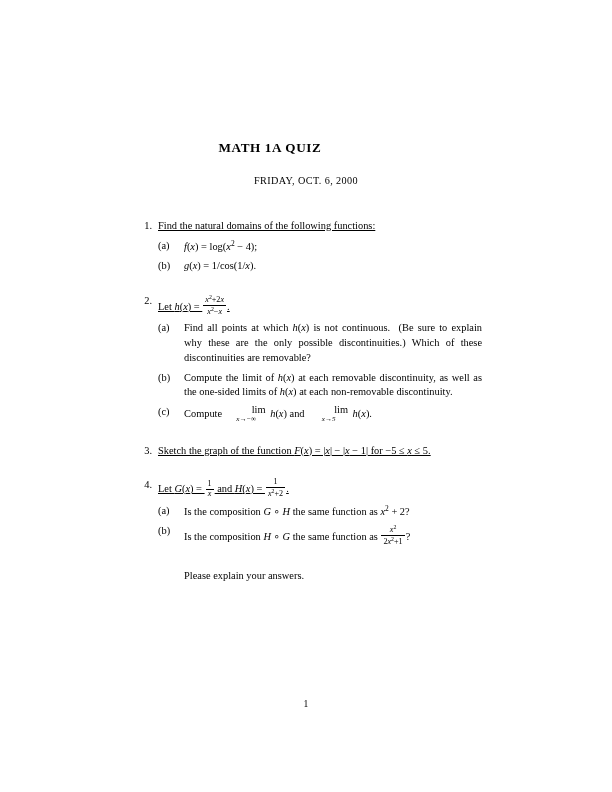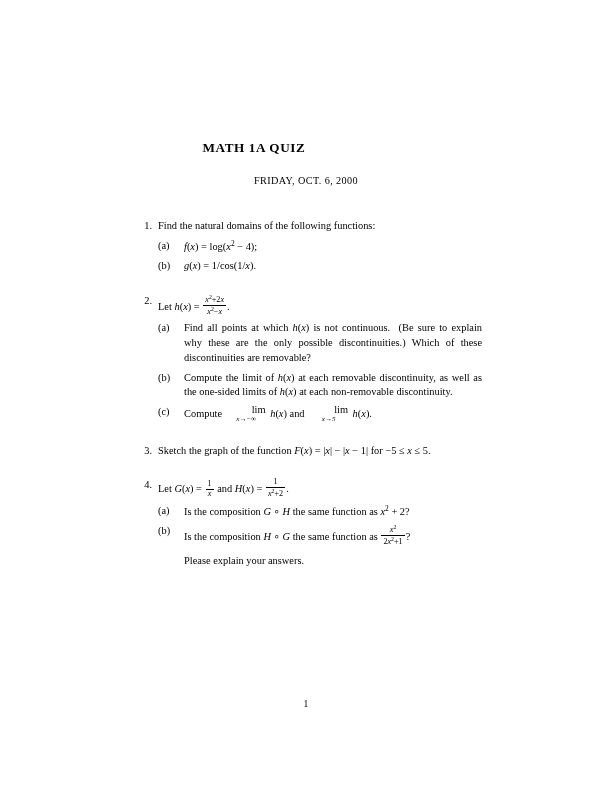--- a/index.html
+++ b/index.html
@@ -16,21 +16,21 @@
     overflow: hidden;
   }
   .page {
     position: absolute;
     left: 0; top: 0;
     width: 612px;
     height: 792px;
   }
   .title {
     position: absolute;
-    left: 0; top: 140px;
+    left: 16px; top: 140px;
     width: 508px;
     text-align: center;
     font-size: 13.2px;
     font-weight: bold;
     letter-spacing: 0.6px;
   }
   .subtitle {
     position: absolute;
     left: 0; top: 175px;
     width: 612px;
@@ -56,40 +56,41 @@
     top: 0;
     width: 20px;
     text-align: right;
     font-size: 10.4px;
   }
   .prob-body {
     margin-left: 26px;
   }
   .prob-stem {
     text-align: justify;
+    text-decoration: underline;
   }
   .parts {
     margin-top: 3px;
   }
   .part {
     position: relative;
     margin-top: 5px;
     padding-left: 26px;
     text-align: justify;
   }
   .part-label {
     position: absolute;
     left: 0;
     top: 0;
     width: 22px;
     text-align: left;
     font-size: 10.4px;
   }
   .trailing-note {
-    margin-top: 7px;
+    margin-top: 22px;
     margin-left: 26px;
   }
   .gap-med { height: 9px; }
 
   
   .math {
     font-family: "Liberation Serif", serif;
     font-style: italic;
   }
   .up { font-style: normal; }

